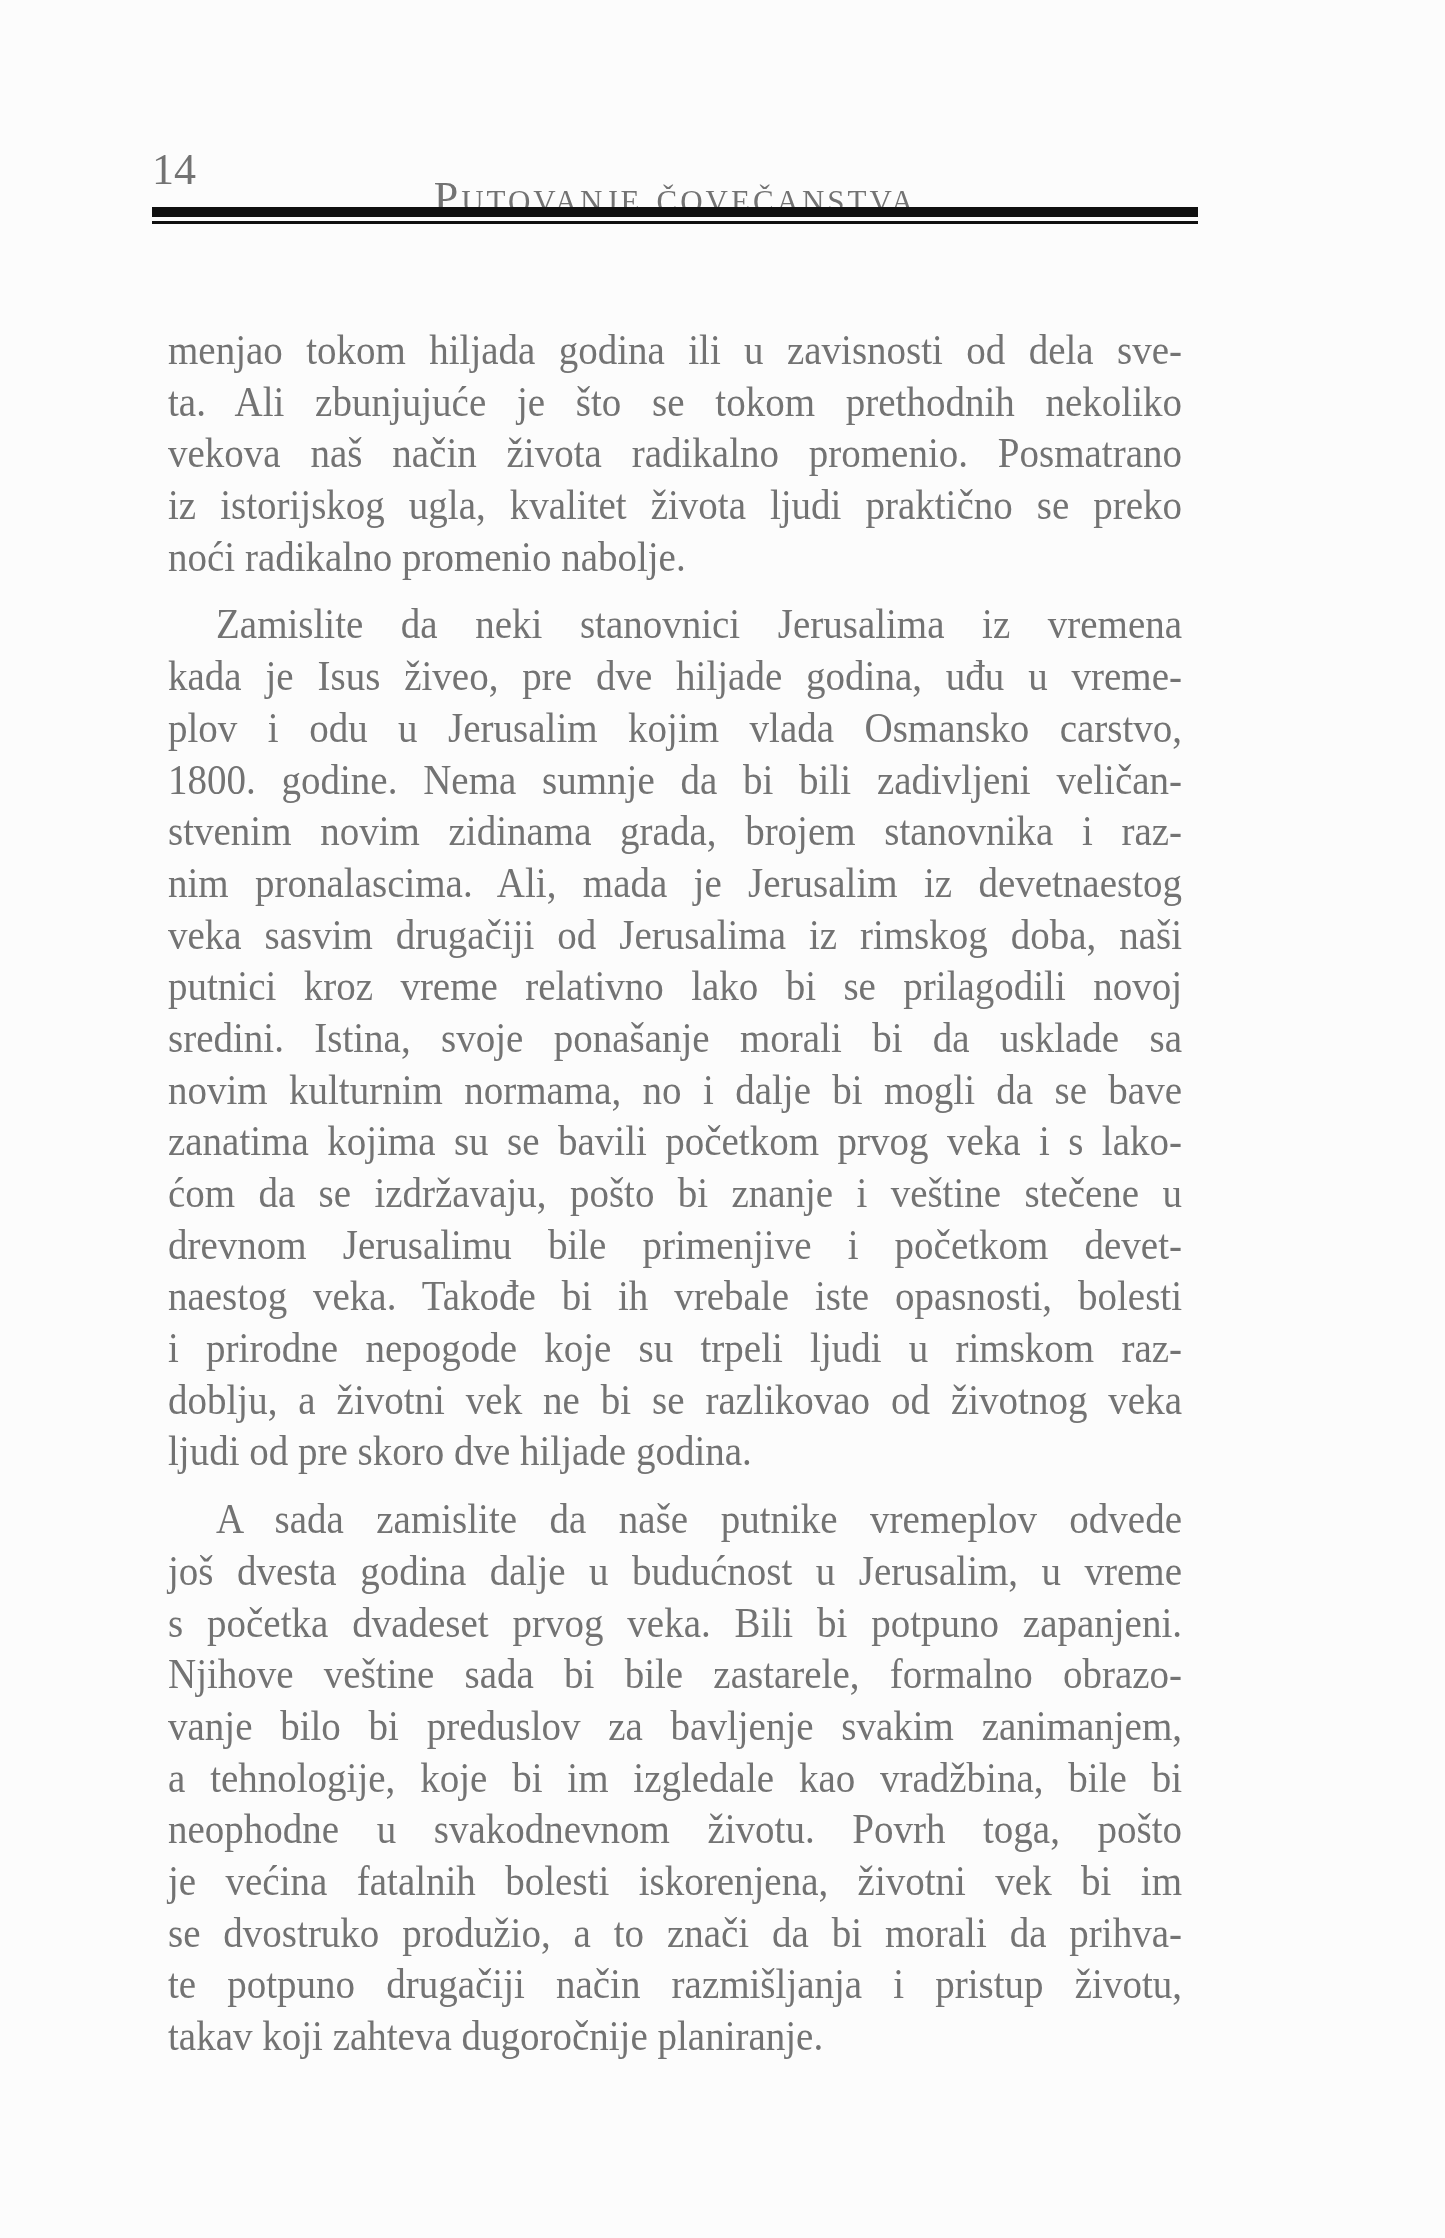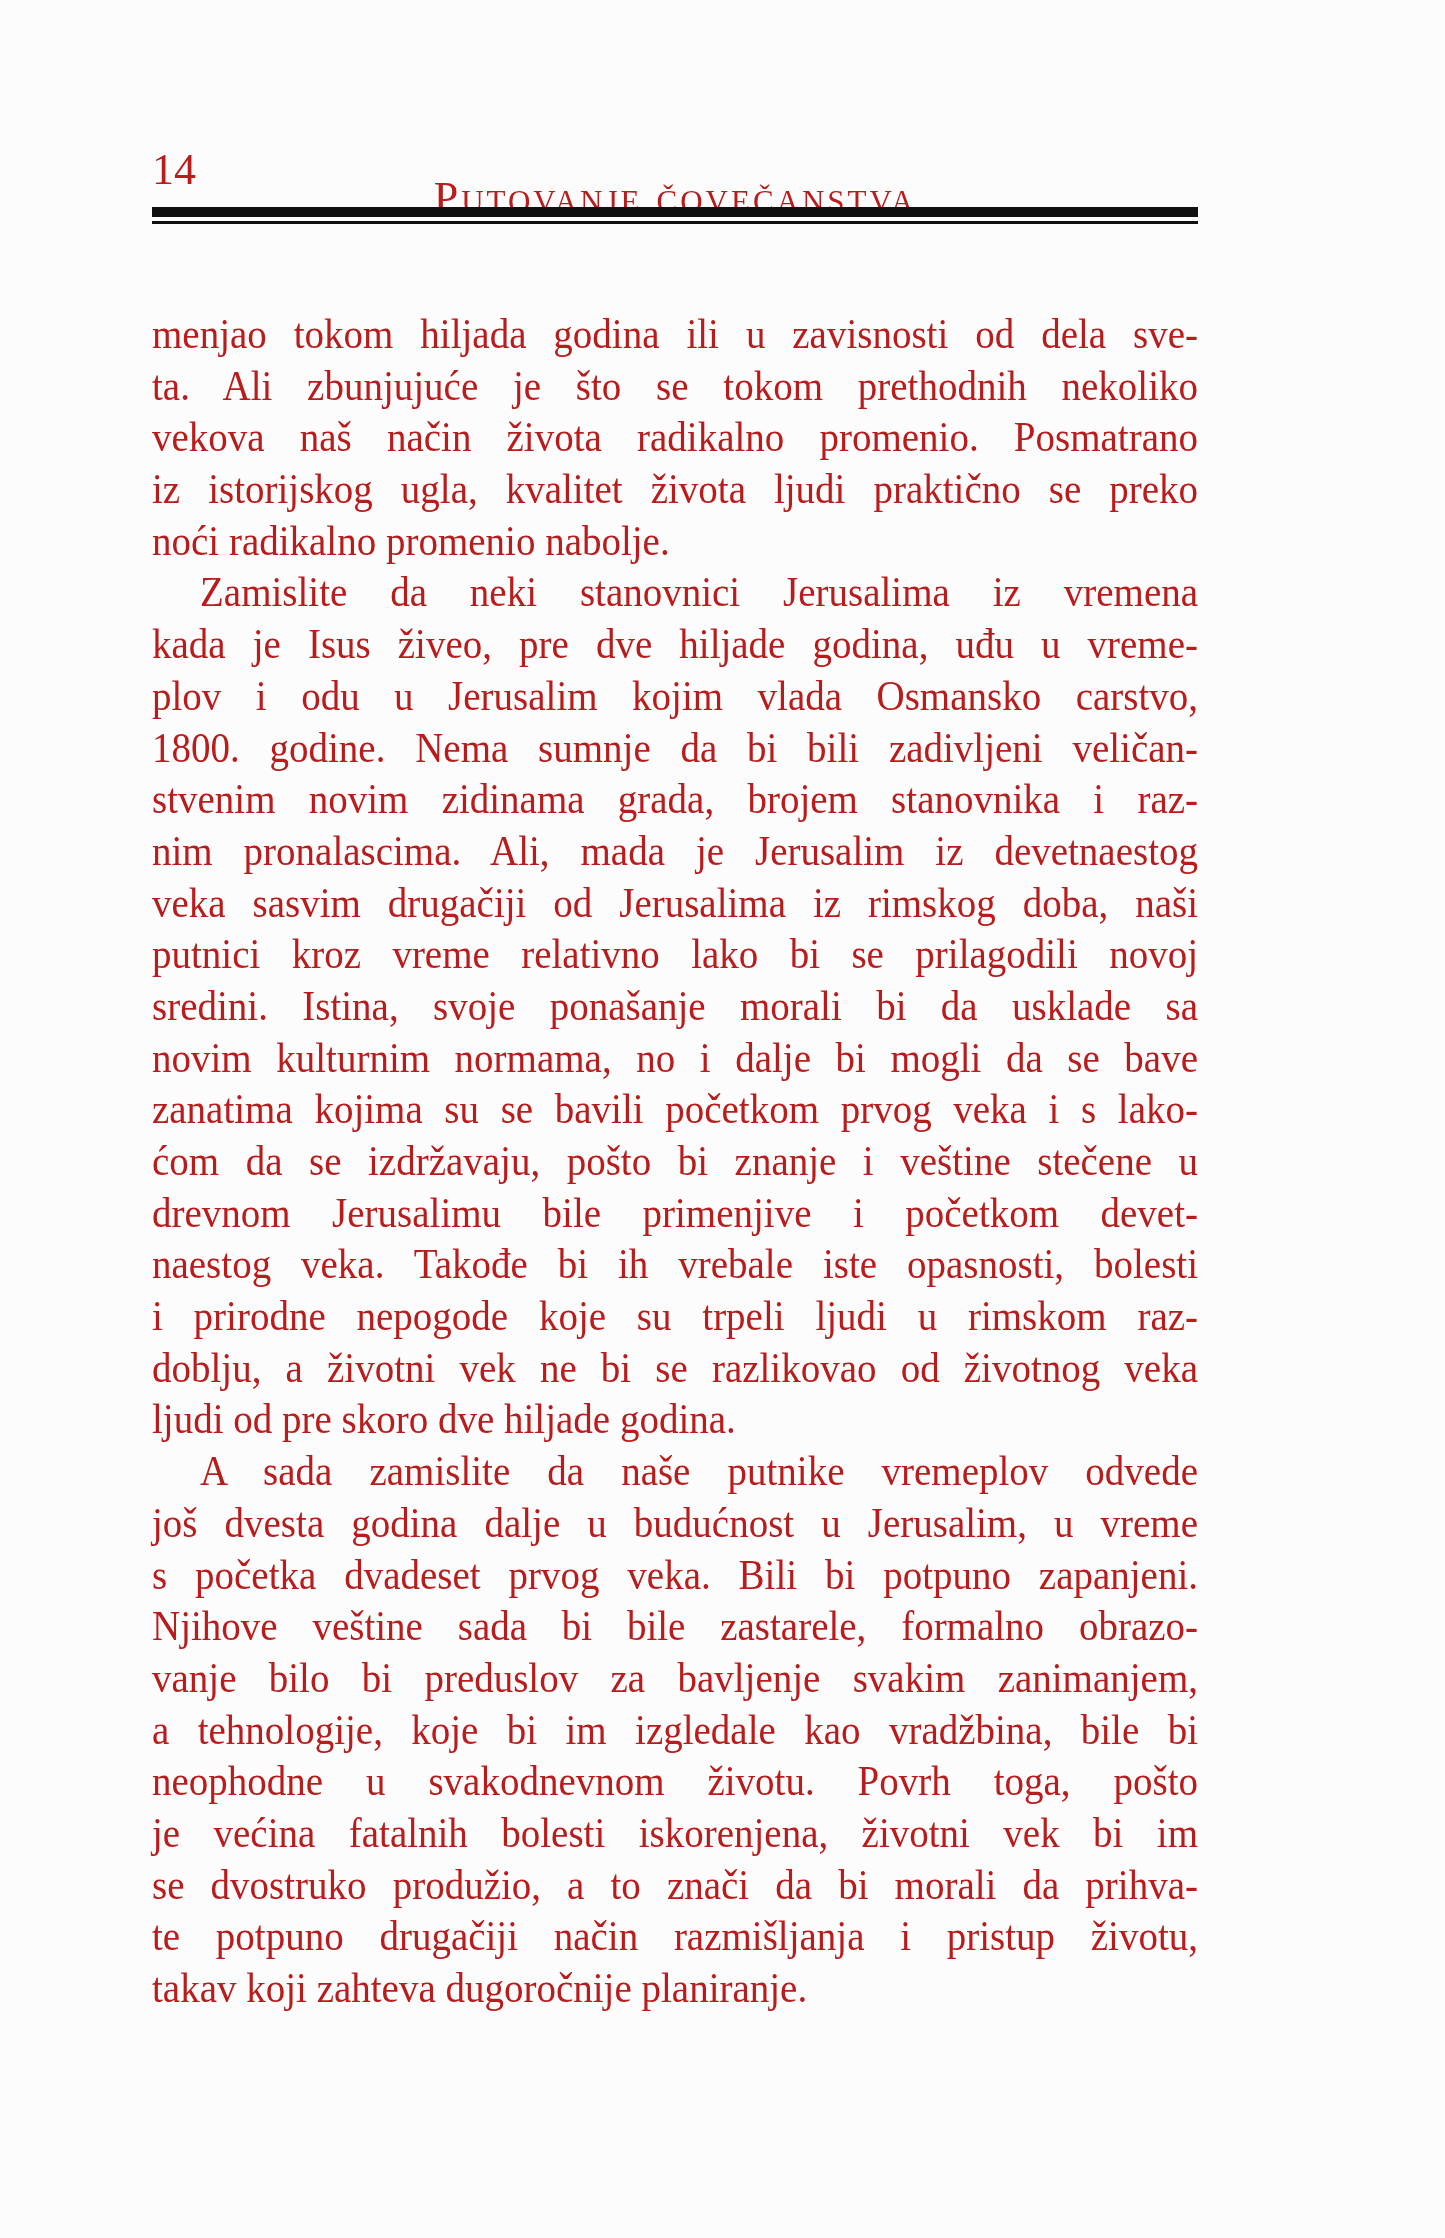--- a/index.html
+++ b/index.html
@@ -2,21 +2,21 @@
 <html lang="sr"><head>
 <meta charset="utf-8">
 <style>
   html, body { margin: 0; padding: 0; }
   .page {
     position: relative;
     width: 1445px;
     height: 2238px;
     background: #fcfcfc;
     font-family: "Liberation Serif", "DejaVu Serif", serif;
-    color: #b91c1c;
+    color: #737373;
     overflow: hidden;
   }
   .content {
     position: absolute;
     left: 152px;
     top: 0;
     width: 1046px;
   }
   .running-head {
     position: absolute;
@@ -44,21 +44,21 @@
   .header-rule { position: absolute; top: 207px; left: 0; width: 100%; }
   .header-rule .thick { height: 10px; background: #101010; }
   .header-rule .thin  { height: 3px;  background: #101010; margin-top: 4px; }
   .text-body {
     position: absolute;
     top: 308px;
     left: 0;
     width: 100%;
     font-size: 39px;
   }
-  .para { margin: 0; padding: 0; }
+  .para { margin: 16px; padding: 0; }
   .line {
     height: 51.7px;
     line-height: 51.7px;
     white-space: nowrap;
     text-align: justify;
     transform: scaleY(1.08);
     transform-origin: 50% 60%;
   }
   .line.just { text-align: justify; }
   

